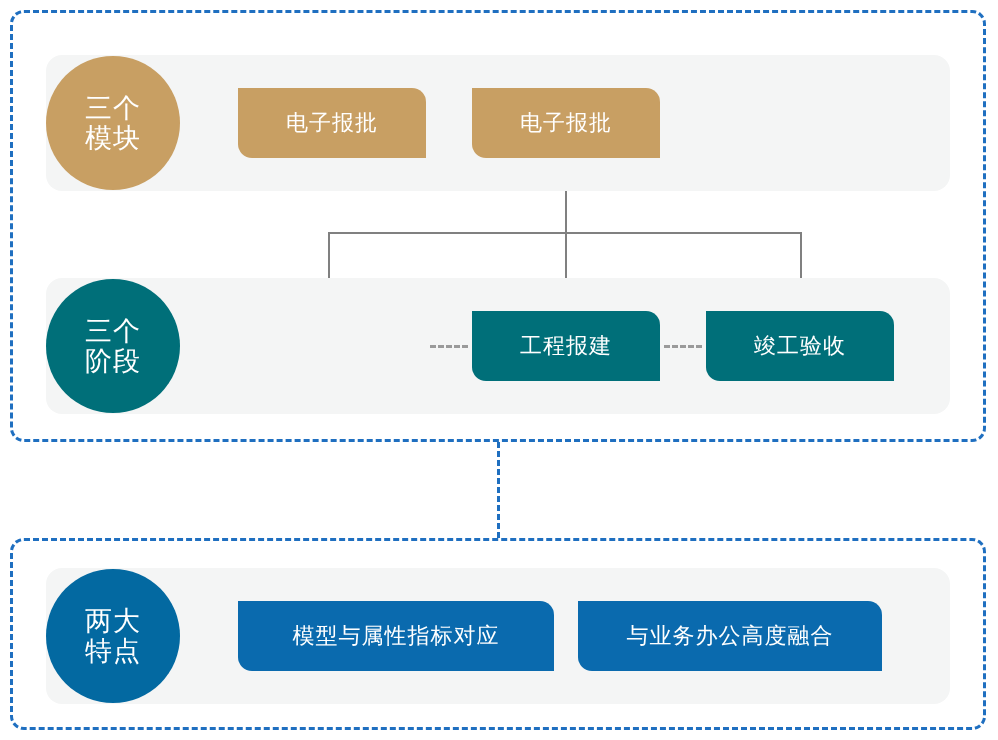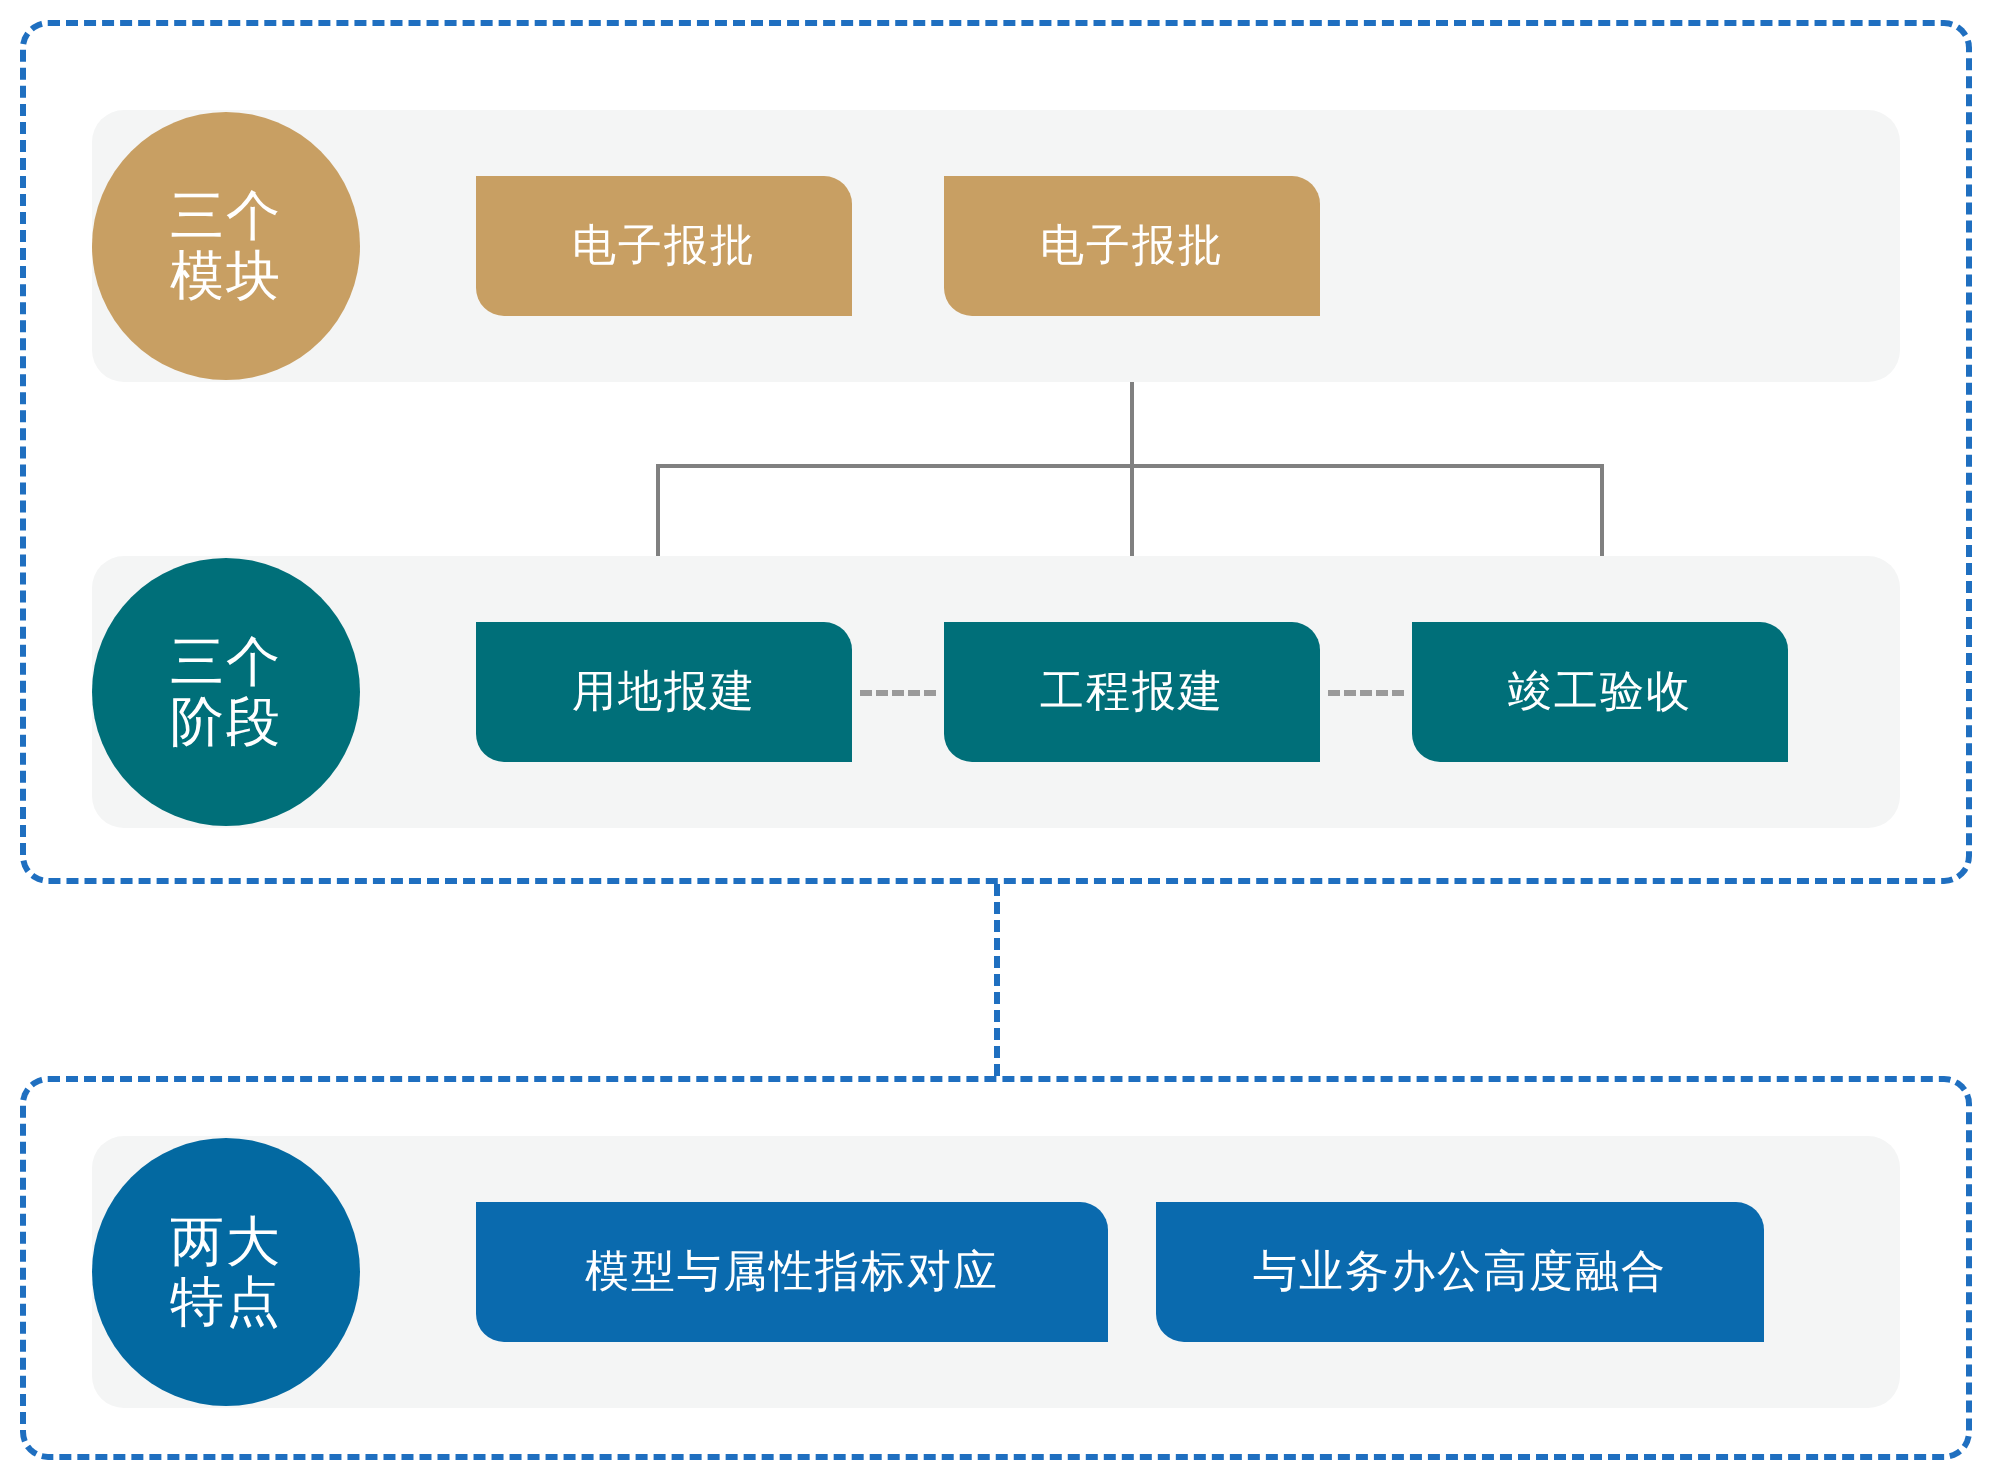--- a/index.html
+++ b/index.html
@@ -205,21 +205,20 @@
   <div class="tree-stem" id="tree-stem-center"></div>
   <div class="tree-stem" id="tree-stem-right"></div>
 
   <div class="row-strip" id="strip-stages"></div>
 
   <div class="badge-circle" id="badge-stages">
     <span class="badge-line">三个</span>
     <span class="badge-line">阶段</span>
   </div>
 
-  <div class="node-btn btn-stage" id="btn-stage-0">用地报建</div>
   <div class="stage-link" id="stage-link-0"></div>
   <div class="node-btn btn-stage" id="btn-stage-1">工程报建</div>
   <div class="stage-link" id="stage-link-1"></div>
   <div class="node-btn btn-stage" id="btn-stage-2">竣工验收</div>
 
   <div class="panel-link"></div>
 
   <div class="dashed-panel" id="panel-bottom"></div>
 
   <div class="row-strip" id="strip-features"></div>

